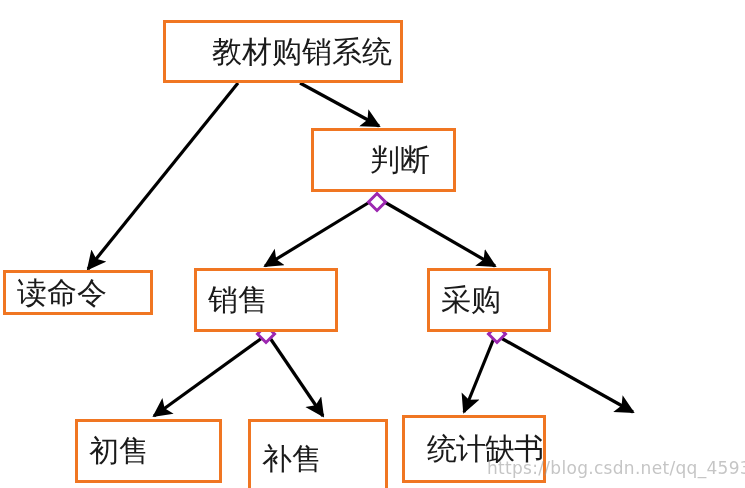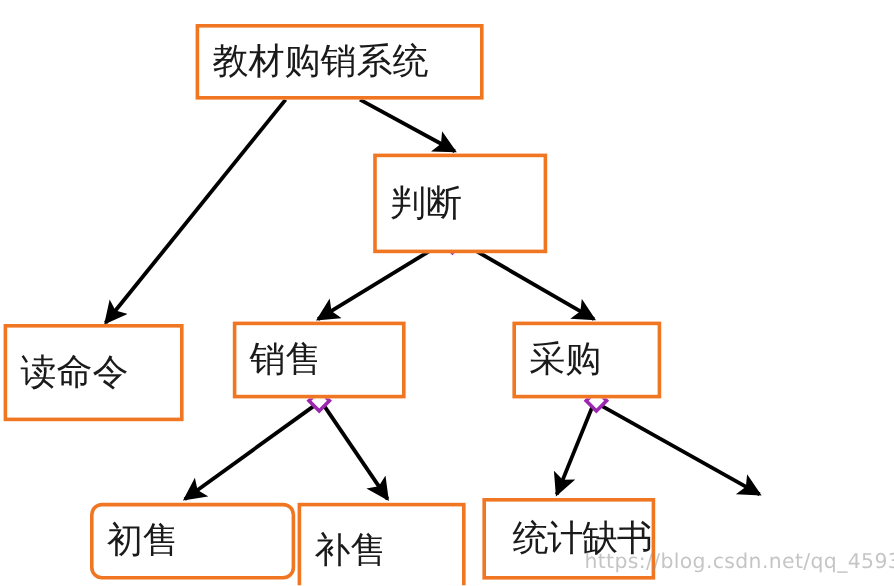--- a/index.html
+++ b/index.html
@@ -78,41 +78,41 @@
         <line x1="494" y1="338" x2="464" y2="412" stroke="#000000" stroke-width="3.2" marker-end="url(#arrowhead)"></line>
         <line x1="501" y1="338" x2="633" y2="412" stroke="#000000" stroke-width="3.2" marker-end="url(#arrowhead)"></line>
       </g>
     <g id="markers-group">
         <path d="M377,193.5 L385.5,202 L377,210.5 L368.5,202 Z" fill="#ffffff" stroke="#9c27b0" stroke-width="3"></path>
         <path d="M266,325.5 L274.5,334 L266,342.5 L257.5,334 Z" fill="#ffffff" stroke="#9c27b0" stroke-width="3"></path>
         <path d="M497,325.5 L505.5,334 L497,342.5 L488.5,334 Z" fill="#ffffff" stroke="#9c27b0" stroke-width="3"></path>
       </g>
   </svg>
 
-  <div class="node" style="left:163px; top:20px; width:240px; height:63px;">
+  <div class="node" style="left:163px; top:20px; width:240px; height:63px;padding-left:35px;">
     <span class="node-label">教材购销系统</span>
   </div>
 
-  <div class="node" style="left:311px; top:128px; width:145px; height:83px;">
+  <div class="node" style="left:311px; top:128px; width:145px; height:64px;padding-left:45px;">
     <span class="node-label">判断</span>
   </div>
 
-  <div class="node" style="left:3px; top:270px; width:150px; height:81px;">
+  <div class="node" style="left:3px; top:270px; width:150px; height:45px;">
     <span class="node-label">读命令</span>
   </div>
 
   <div class="node" style="left:194px; top:268px; width:144px; height:64px;">
     <span class="node-label">销售</span>
   </div>
 
   <div class="node" style="left:427px; top:268px; width:124px; height:64px;">
     <span class="node-label">采购</span>
   </div>
 
-  <div class="node" style="left:75px; top:419px; width:171px; height:64px;border-radius:10px;">
+  <div class="node" style="left:75px; top:419px; width:147px; height:64px;">
     <span class="node-label">初售</span>
   </div>
 
   <div class="node" style="left:248px; top:419px; width:140px; height:79px;">
     <span class="node-label">补售</span>
   </div>
 
   <div class="node tight" style="left:402px; top:415px; width:144px; height:68px;">
     <span class="node-label">统计缺书</span>
   </div>

